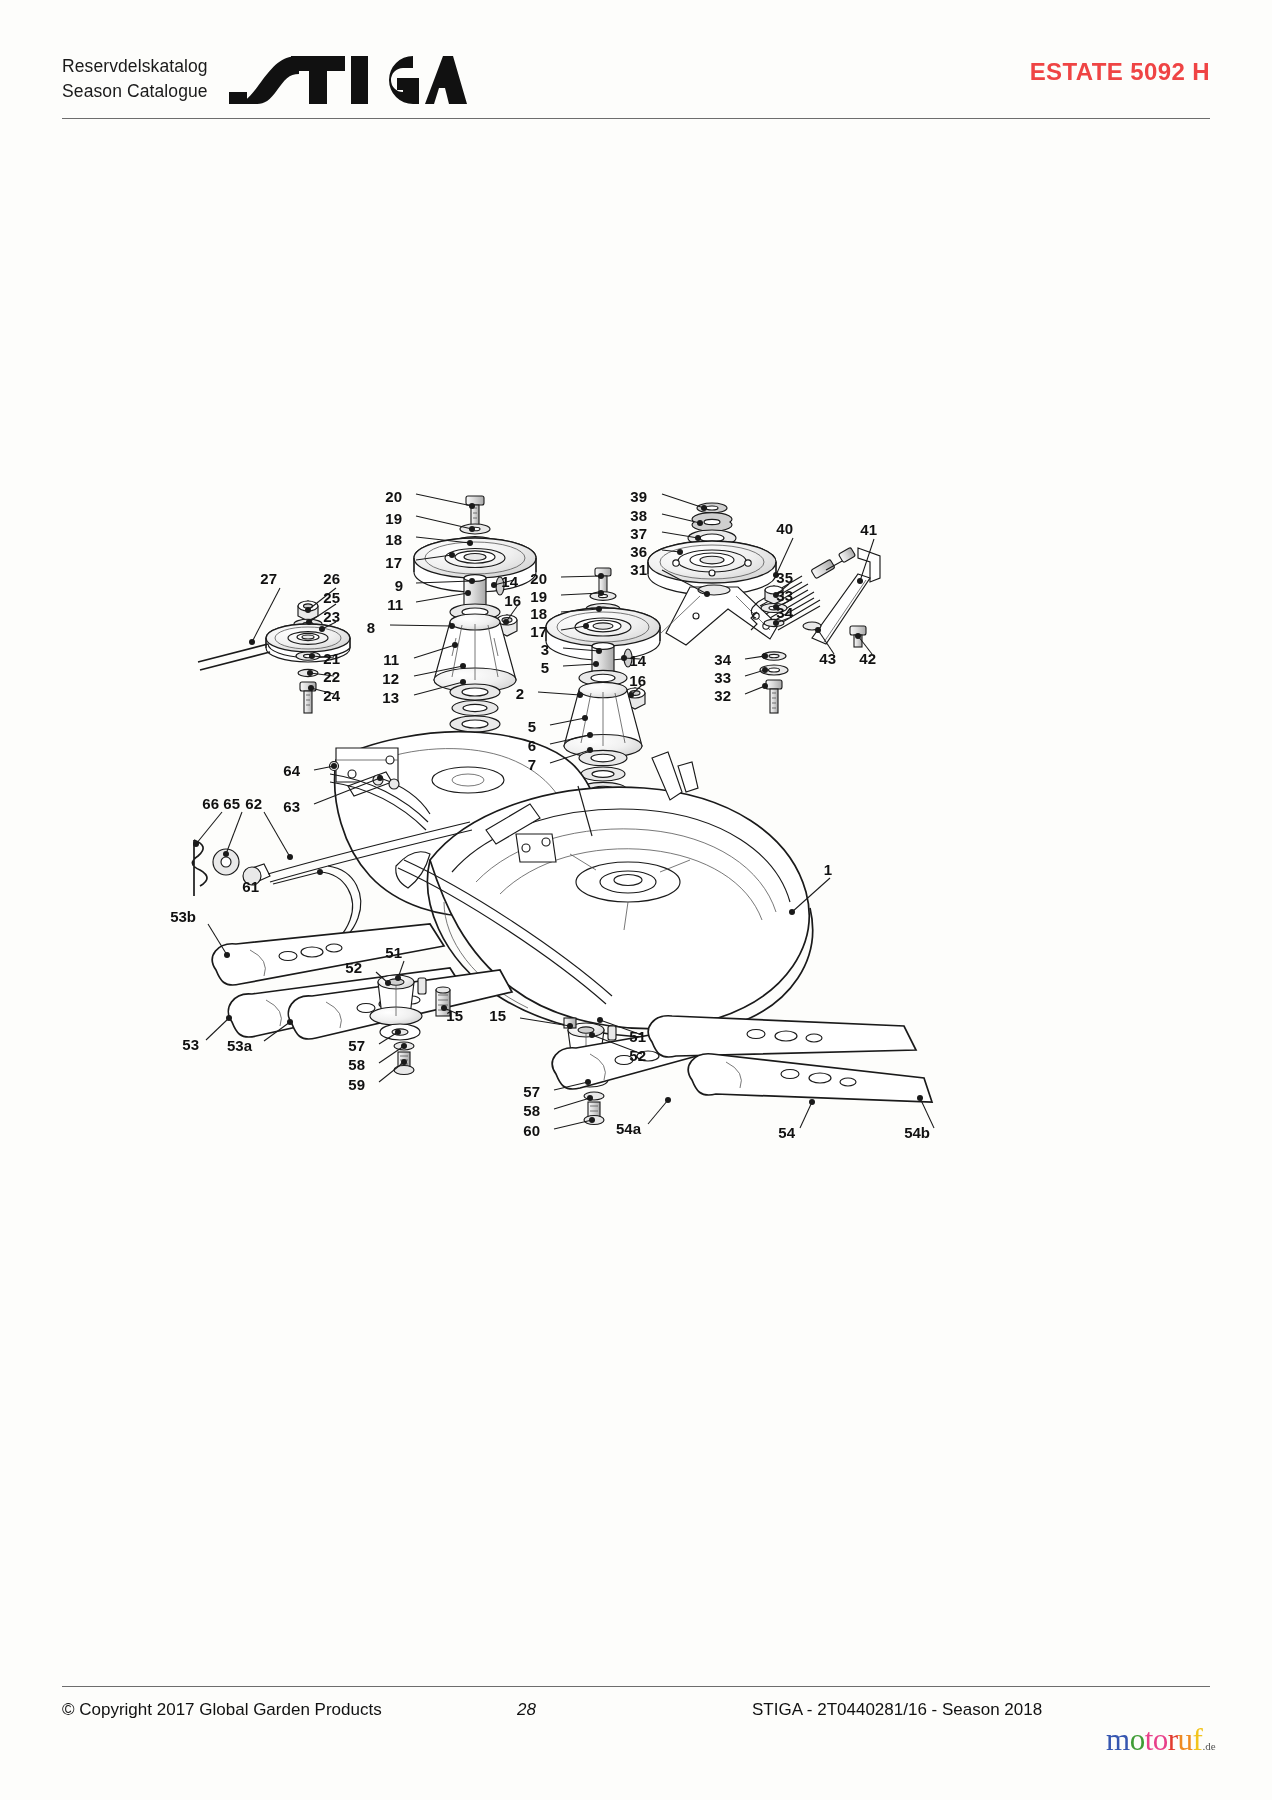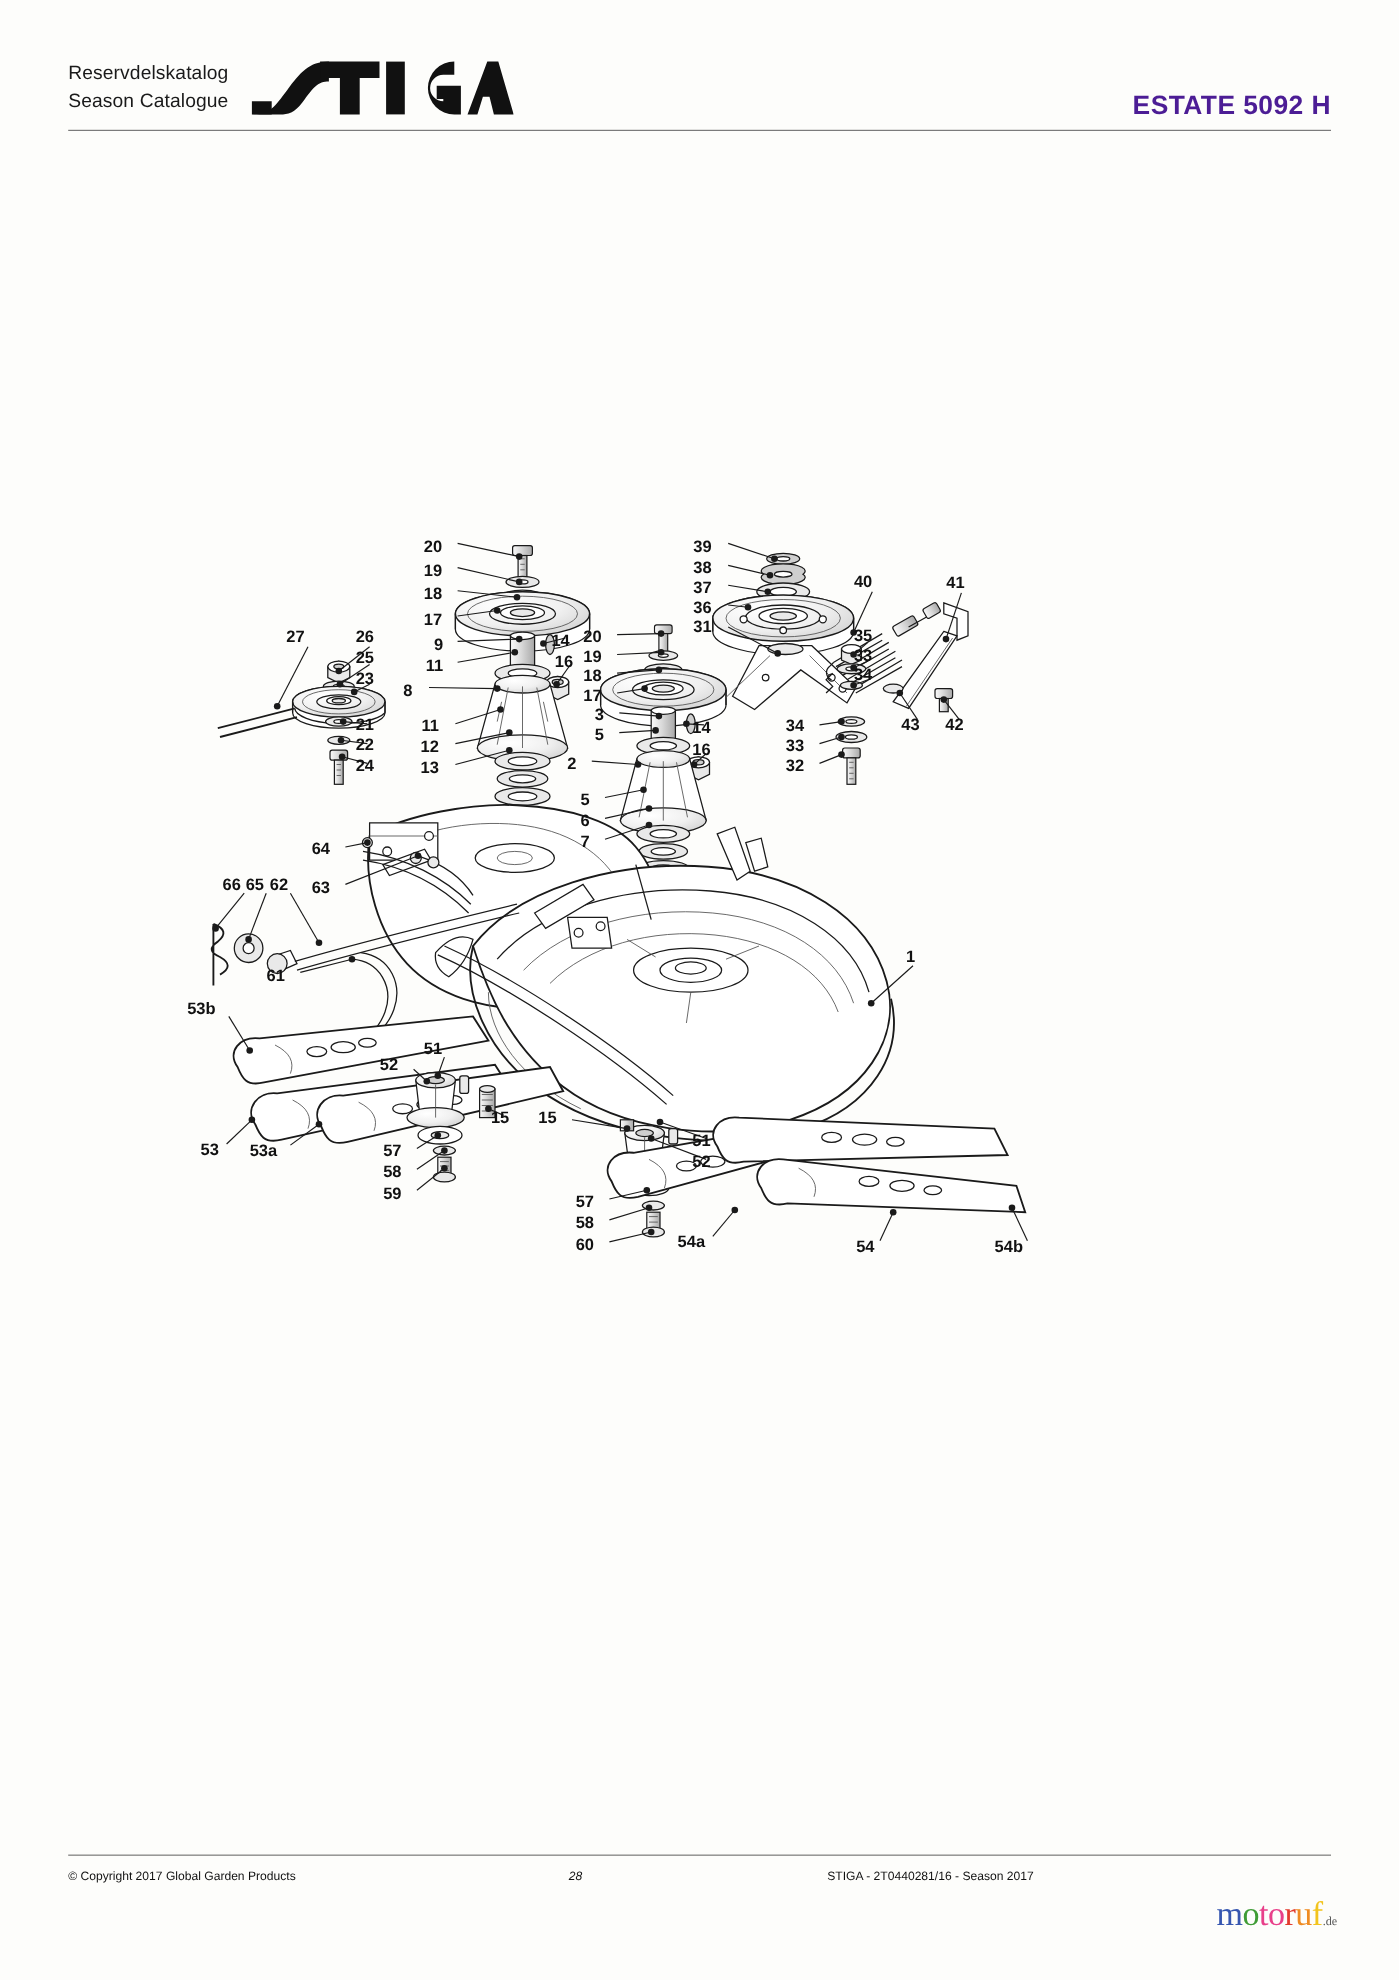--- a/index.html
+++ b/index.html
@@ -47,23 +47,22 @@
     width: 240px;
     height: 62px;
   }
   .header-title {
     position: absolute;
     right: 0;
     top: 12px;
     font-size: 24px;
     font-weight: bold;
     letter-spacing: 0.4px;
-    color: #4c1d95;
+    color: #ef4444;
     white-space: nowrap;
-    margin-top: 25px;
   }
   .header-rule {
     position: absolute;
     left: 62px;
     top: 118px;
     width: 1148px;
     height: 1px;
     background: #6d6d6d;
   }
 
@@ -75,21 +74,21 @@
     width: 1148px;
     height: 1px;
     background: #6d6d6d;
   }
   .footer {
     position: absolute;
     left: 62px;
     top: 1700px;
     width: 1148px;
     height: 40px;
-    font-size: 11px;
+    font-size: 17px;
     color: #111;
   }
   .footer-copy {
     position: absolute;
     left: 0;
     top: 0;
     white-space: nowrap;
   }
   .footer-page {
     position: absolute;
@@ -928,17 +927,17 @@
           </g>
         </g>
 
     </svg>
   </div>
 
   <div class="footer-rule"></div>
   <div class="footer">
     <div class="footer-copy">© Copyright 2017 Global Garden Products</div>
     <div class="footer-page">28</div>
-    <div class="footer-ref">STIGA - 2T0440281/16 - Season 2017</div>
+    <div class="footer-ref">STIGA - 2T0440281/16 - Season 2018</div>
   </div>
   <div class="watermark" id="watermark"><span style="color: rgb(54, 86, 176);">m</span><span style="color: rgb(63, 156, 53);">o</span><span style="color: rgb(232, 64, 138);">t</span><span style="color: rgb(232, 64, 138);">o</span><span style="color: rgb(226, 59, 46);">r</span><span style="color: rgb(239, 139, 34);">u</span><span style="color: rgb(242, 196, 29);">f</span><span class="suffix">.de</span></div>
 
 </div>
 
 </body></html>

